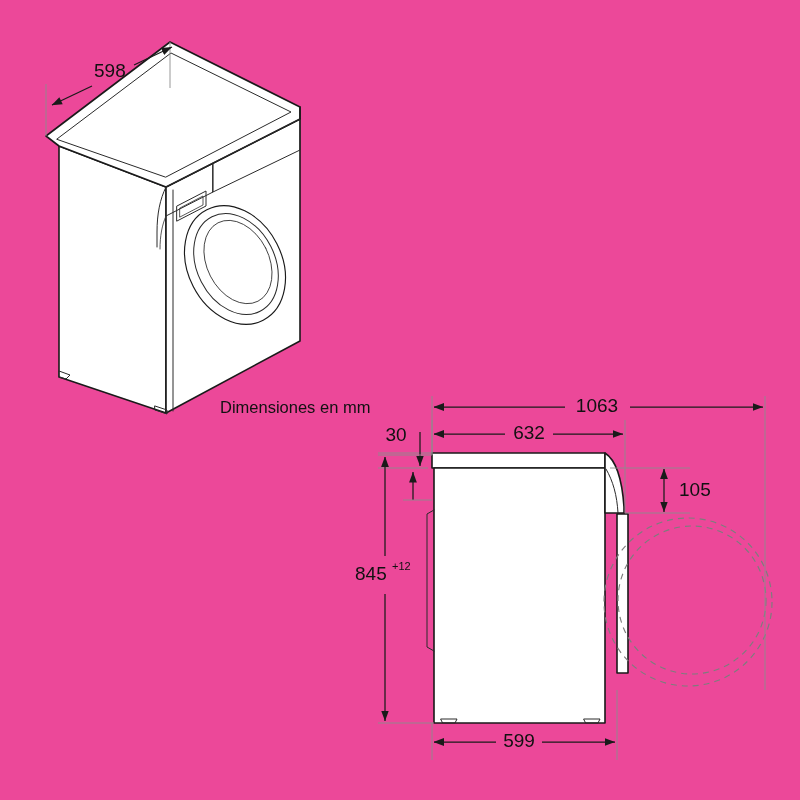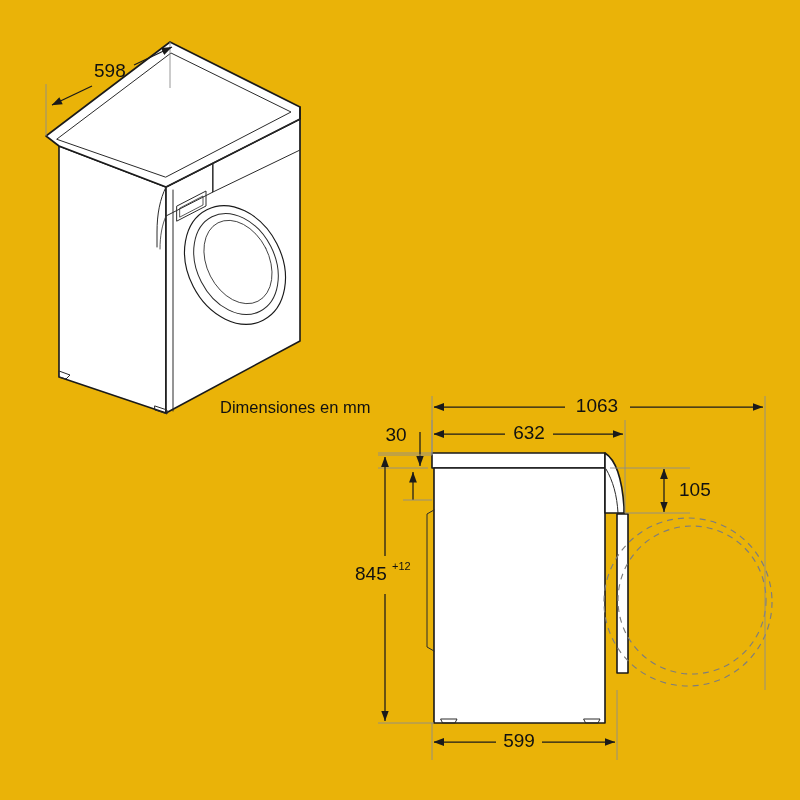--- a/index.html
+++ b/index.html
@@ -11,21 +11,21 @@
   body {
     width: 800px;
     height: 800px;
     overflow: hidden;
     font-family: "Liberation Sans", sans-serif;
   }
   #drawing-root {
     position: relative;
     width: 800px;
     height: 800px;
-    background: #eab308;
+    background: #ec4899;
   }
   svg.sheet {
     display: block;
     width: 800px;
     height: 800px;
   }
   
   .outline   { fill: none; stroke: #1a1a1a; stroke-width: 1.6; stroke-linejoin: round; stroke-linecap: round; }
   .outline-h { fill: none; stroke: #1a1a1a; stroke-width: 1.15; stroke-linejoin: round; stroke-linecap: round; }
   .detail    { fill: none; stroke: #2a2a2a; stroke-width: 1.0; stroke-linejoin: round; stroke-linecap: round; }

